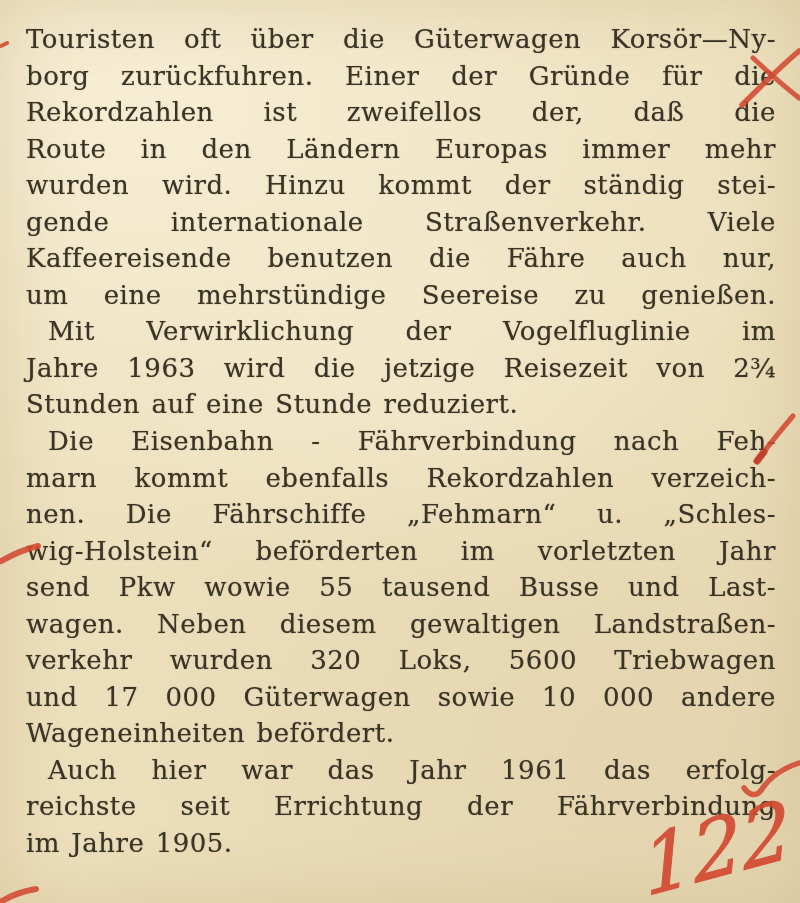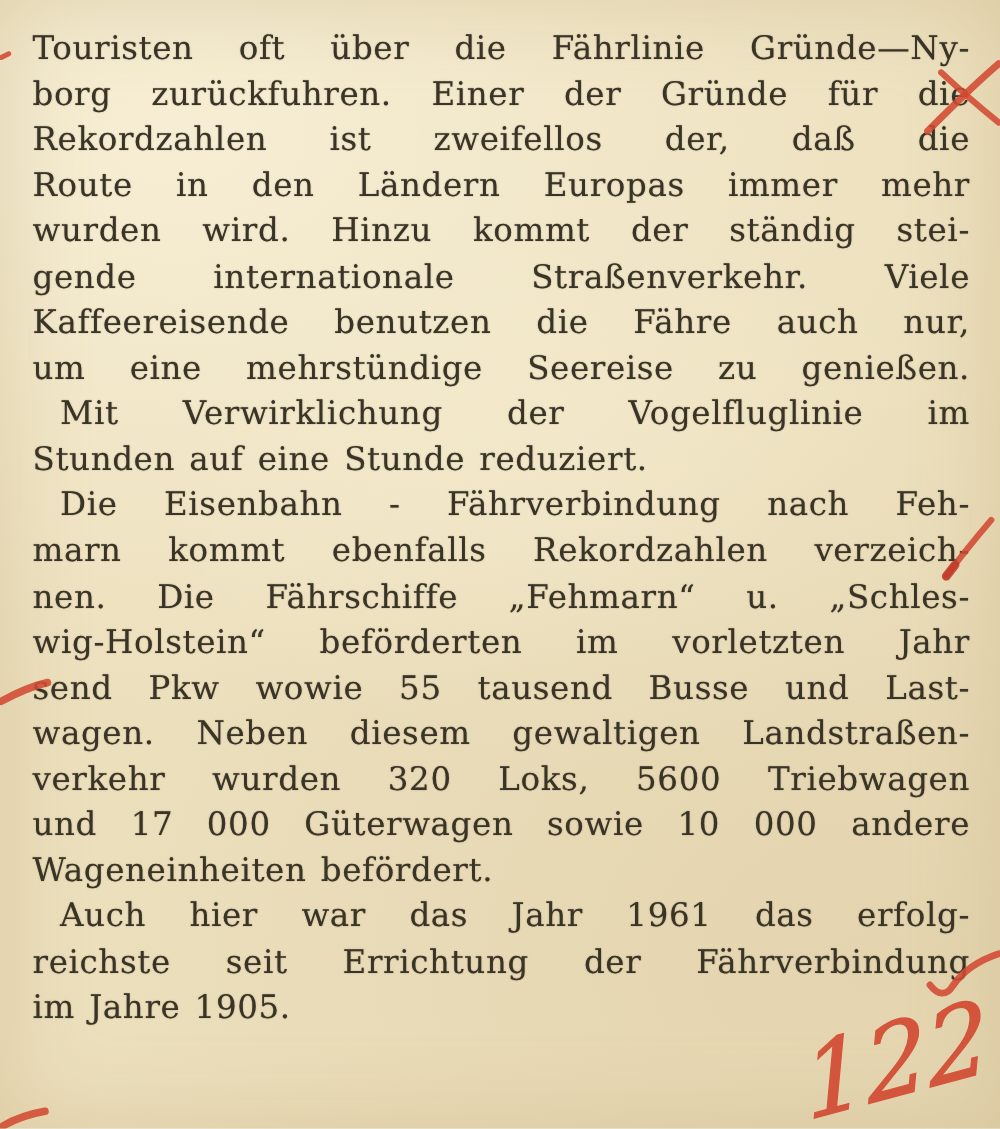--- a/index.html
+++ b/index.html
@@ -52,32 +52,33 @@
   }
 </style>
 </head>
 <body>
 
 <div class="paper">
 
   <div class="text-column">
 
     <div class="paragraph">
-      <div class="line">Touristen oft über die Fährlinie Gründe—Ny-</div>
+      <div class="line">Touristen oft über die Güterwagen Korsör—Ny-</div>
       <div class="line">borg zurückfuhren. Einer der Gründe für die</div>
       <div class="line">Rekordzahlen ist zweifellos der, daß die</div>
       <div class="line">Route in den Ländern Europas immer mehr</div>
       <div class="line">wurden wird. Hinzu kommt der ständig stei-</div>
       <div class="line">gende internationale Straßenverkehr. Viele</div>
       <div class="line">Kaffeereisende benutzen die Fähre auch nur,</div>
       <div class="line">um eine mehrstündige Seereise zu genießen.</div>
     </div>
 
     <div class="paragraph">
       <div class="line indent">Mit Verwirklichung der Vogelfluglinie im</div>
+      <div class="line">Jahre 1963 wird die jetzige Reisezeit von 2¾</div>
       <div class="line flush">Stunden auf eine Stunde reduziert.</div>
     </div>
 
     <div class="paragraph">
       <div class="line indent">Die Eisenbahn - Fährverbindung nach Feh-</div>
       <div class="line">marn kommt ebenfalls Rekordzahlen verzeich-</div>
       <div class="line">nen. Die Fährschiffe „Fehmarn“ u. „Schles-</div>
       <div class="line">wig-Holstein“ beförderten im vorletzten Jahr</div>
       <div class="line">send Pkw wowie 55 tausend Busse und Last-</div>
       <div class="line">wagen. Neben diesem gewaltigen Landstraßen-</div>

